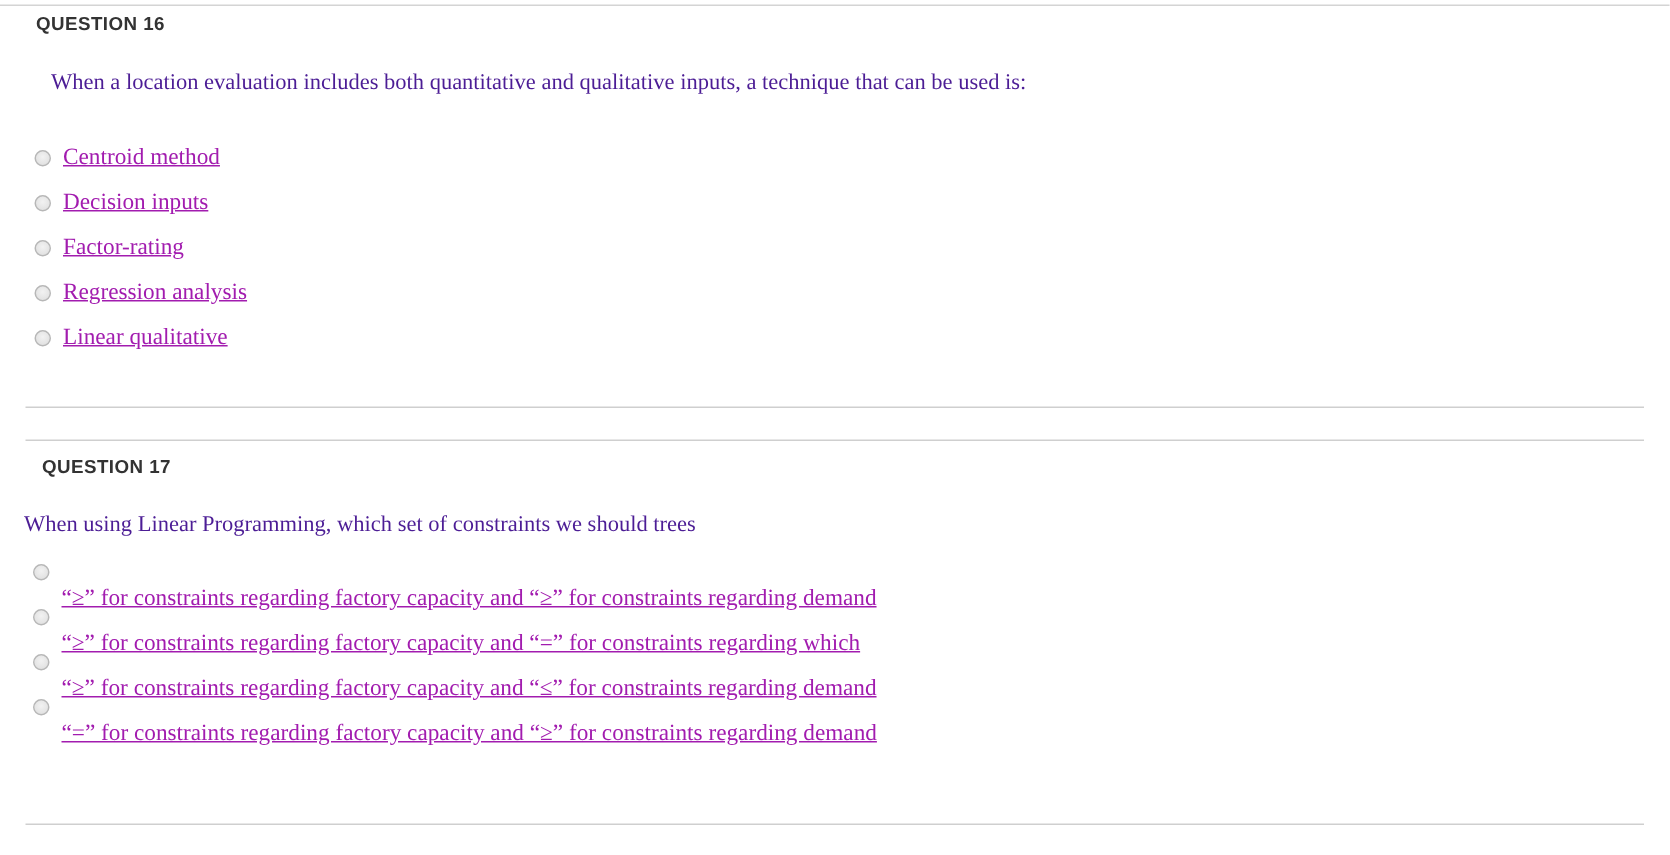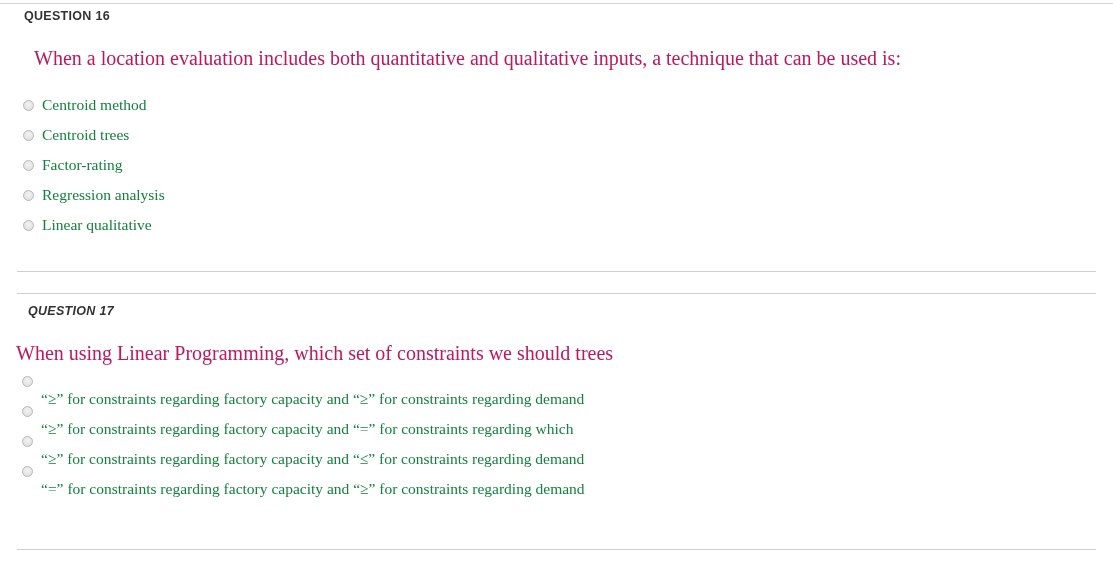--- a/index.html
+++ b/index.html
@@ -45,22 +45,22 @@
     font-size: 12.5px;
     letter-spacing: 0.3px;
     color: #333333;
     white-space: nowrap;
   }
 
   
   .q-text {
     position: absolute;
     font-family: "Liberation Serif", "DejaVu Serif", serif;
-    font-size: 20px;
-    color: #be185d;
+    font-size: 15px;
+    color: #4c1d95;
     white-space: nowrap;
   }
 
   
   .options {
     position: absolute;
   }
   .option-row {
     position: relative;
     display: flex;
@@ -73,33 +73,34 @@
     border-radius: 50%;
     border: 1px solid #b7b7b7;
     background: radial-gradient(circle at 50% 40%, #f2f2f2 0%, #e3e3e3 70%, #dcdcdc 100%);
     box-sizing: border-box;
     flex: 0 0 auto;
     margin-right: 8px;
   }
   .option-label {
     font-family: "Liberation Serif", "DejaVu Serif", serif;
     font-size: 15.5px;
-    color: #15803d;
+    color: #a21caf;
     white-space: nowrap;
     line-height: 18px;
+    text-decoration: underline;
   }
 
   
   #q16-header { left: 24px; top: 9px; }
   #q16-text   { left: 34px; top: 47px; }
   #q16-options{ left: 23px; top: 95px; }
   #q16-options .option-row { margin-bottom: 10px; }
 
   
-  #q17-header { left: 28px; top: 304px; font-style: italic; }
+  #q17-header { left: 28px; top: 304px; }
   #q17-text   { left: 16px; top: 342px; }
   #q17-options{ left: 22px; top: 371px; }
   #q17-options .option-row { margin-bottom: 10px; }
 
   .sym { font-family: "Liberation Serif", "DejaVu Serif", serif; margin-top: 36px; }
 </style>
 </head>
 <body>
 
 <div class="page">
@@ -110,21 +111,21 @@
 
   <div class="q-text" id="q16-text">When a location evaluation includes both quantitative and qualitative inputs, a technique that can be used is:</div>
 
   <div class="options" id="q16-options">
     <div class="option-row">
       <span class="radio"></span>
       <span class="option-label">Centroid method</span>
     </div>
     <div class="option-row">
       <span class="radio"></span>
-      <span class="option-label">Centroid trees</span>
+      <span class="option-label">Decision inputs</span>
     </div>
     <div class="option-row">
       <span class="radio"></span>
       <span class="option-label">Factor-rating</span>
     </div>
     <div class="option-row">
       <span class="radio"></span>
       <span class="option-label">Regression analysis</span>
     </div>
     <div class="option-row">

